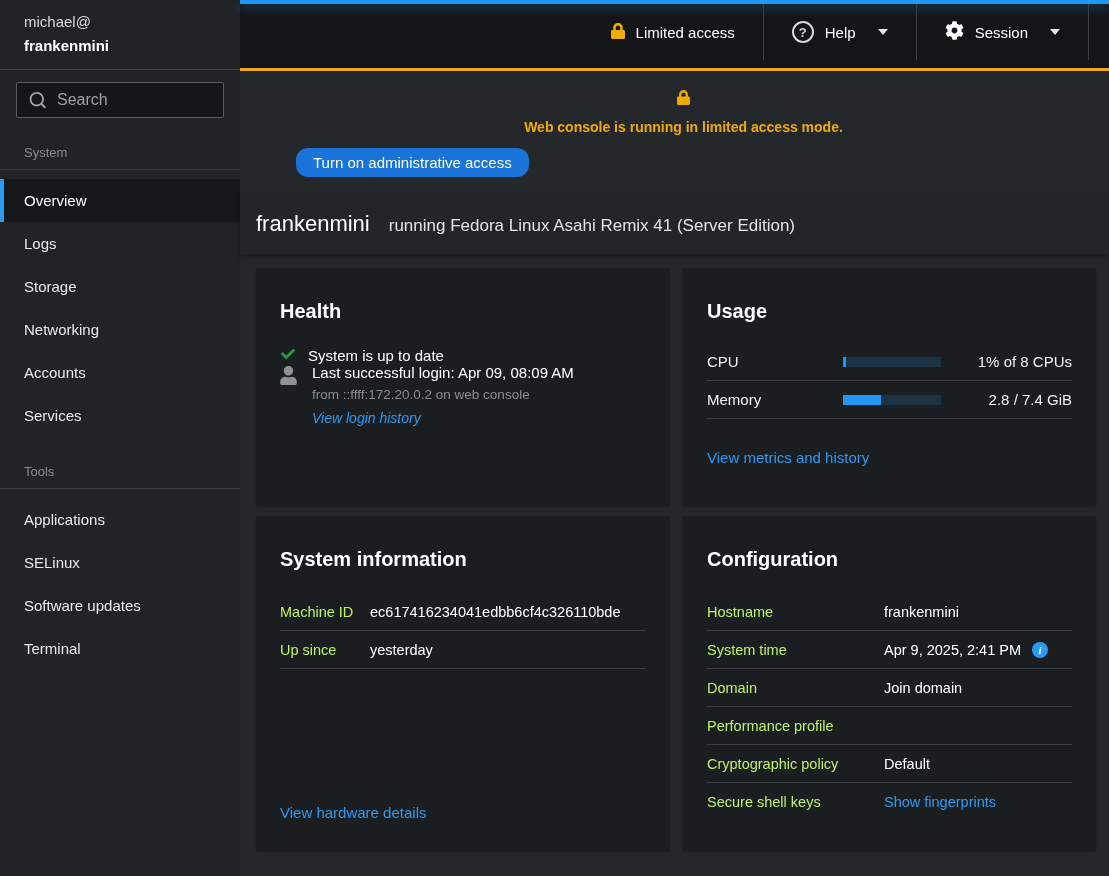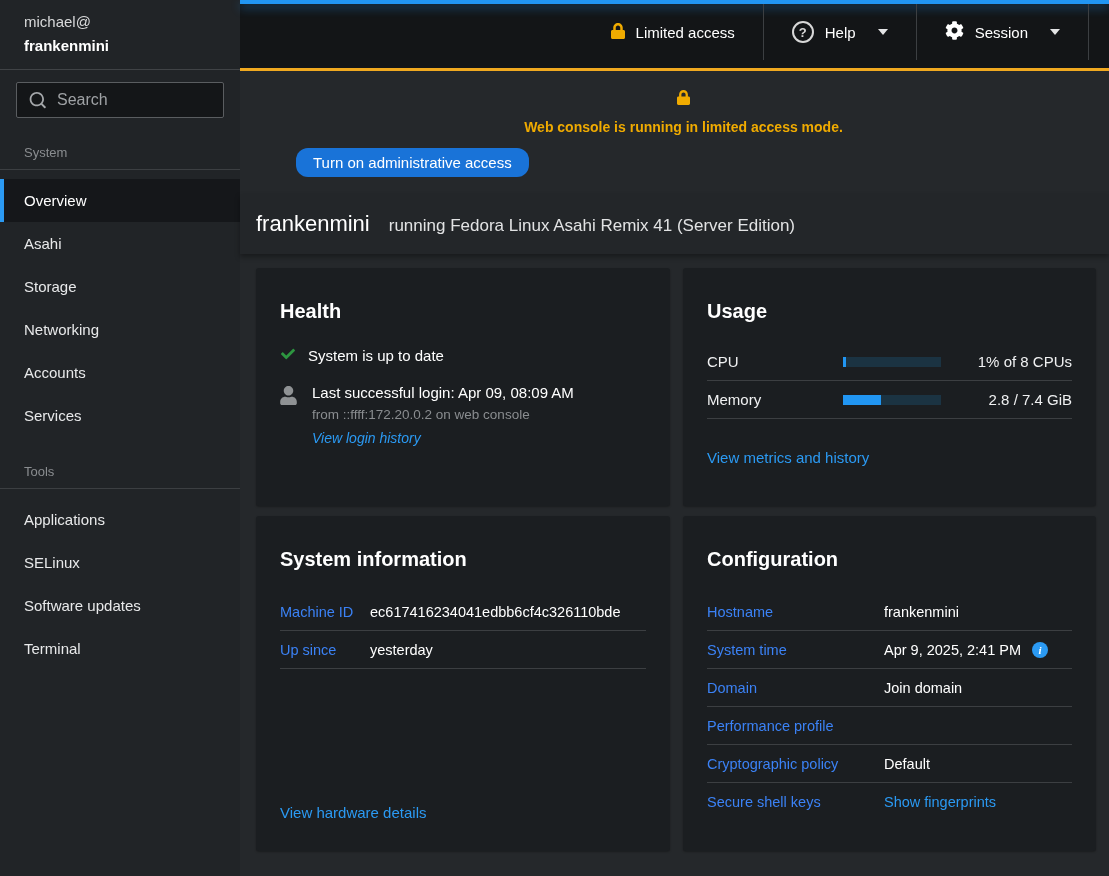--- a/index.html
+++ b/index.html
@@ -74,37 +74,37 @@
   .content {
     padding:14px 13px 0 16px;
     display:grid; grid-template-columns:414px 413px; grid-template-rows:238px 335px;
     gap:10px 13px; position:relative; z-index:1;
   }
   .card { background:#1b1e21; border-radius:3px; padding:24px; position:relative; box-shadow:0 1px 2px rgba(0,0,0,.3); }
   .card-title { font-size:20px; font-weight:700; color:#fff; margin-top:8px; }
   .link { color:#2b9af3; font-size:14px; text-decoration:none; cursor:pointer; }
   
   .health-row1 { margin-top:24px; display:flex; align-items:center; gap:12px; font-size:15px; color:#fff; }
-  .health-row2 { margin-top:20px; display:flex; gap:15px; align-items:flex-start; }
+  .health-row2 { display:flex; gap:15px; align-items:flex-start; }
   .login-title { font-size:15px; color:#fff; }
   .login-detail { margin-top:6px; font-size:13.5px; color:#8a8d90; }
   .login-link { display:inline-block; margin-top:8px;font-style:italic; }
   
   .usage-table { margin-top:20px; }
   .usage-row { display:flex; align-items:center; height:38px; border-bottom:1px solid #3c3f42; }
   .usage-label { width:136px; font-size:15px; color:#f0f1f2; }
   .usage-bar { width:98px; height:10px; background:#1b3342; position:relative; }
   .usage-fill { position:absolute; left:0; top:0; height:100%; background:#2196f3; }
   .usage-value { flex:1; text-align:right; font-size:15px; color:#f0f1f2; }
   .usage-link { display:inline-block; margin-top:30px; font-size:15px; }
   
   .kv-table { margin-top:22px; }
   .kv-row { display:flex; align-items:center; height:38px; border-bottom:1px solid #3c3f42; font-size:14.5px; }
   .kv-row.no-border { border-bottom:none; }
-  .kv-label { color:#3b82f6; }
+  .kv-label { color:#bef264; }
   .sysinfo .kv-label { width:90px; }
   .config .kv-label { width:177px; }
   .kv-value { color:#fff; }
   .card-footer-link { position:absolute; left:24px; bottom:30px; font-size:15px; }
   .info-icon {
     display:inline-flex; align-items:center; justify-content:center;
     width:16px; height:16px; border-radius:50%; background:#2b9af3; color:#fff;
     font-family:"Liberation Serif", serif; font-style:italic; font-weight:700; font-size:11px;
     margin-left:11px; vertical-align:-3px; cursor:pointer;
   }
@@ -123,21 +123,21 @@
           <path fill="#a5a8ab" d="M505 442.7L405.3 343c28.4-34.9 45.7-79 45.7-127C451 96.5 354.5 0 235.5 0S20 96.5 20 216s96.5 216 215.5 216c48 0 92.1-17.3 127-45.7L462.3 486c6.2 6.2 16.4 6.2 22.6 0l20.1-20.1c6.2-6.3 6.2-16.4 0-22.2zM235.5 378c-89.5 0-162-72.5-162-162s72.5-162 162-162 162 72.5 162 162-72.5 162-162 162z"></path>
         </svg>
     </span>
     <input class="search-input" placeholder="Search" style="">
   </div>
 
   <div class="nav-section">
     <div class="nav-section-head">System</div>
     <nav class="nav-list">
       <a class="nav-item active">Overview</a>
-      <a class="nav-item">Asahi</a>
+      <a class="nav-item">Logs</a>
       <a class="nav-item">Storage</a>
       <a class="nav-item">Networking</a>
       <a class="nav-item">Accounts</a>
       <a class="nav-item">Services</a>
     </nav>
   </div>
 
   <div class="nav-section">
     <div class="nav-section-head">Tools</div>
     <nav class="nav-list">

